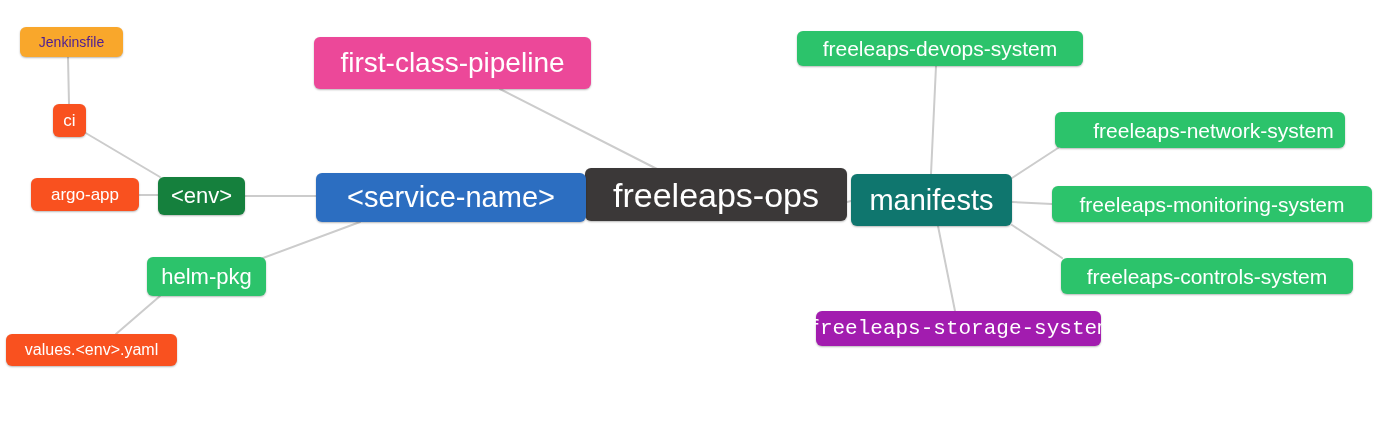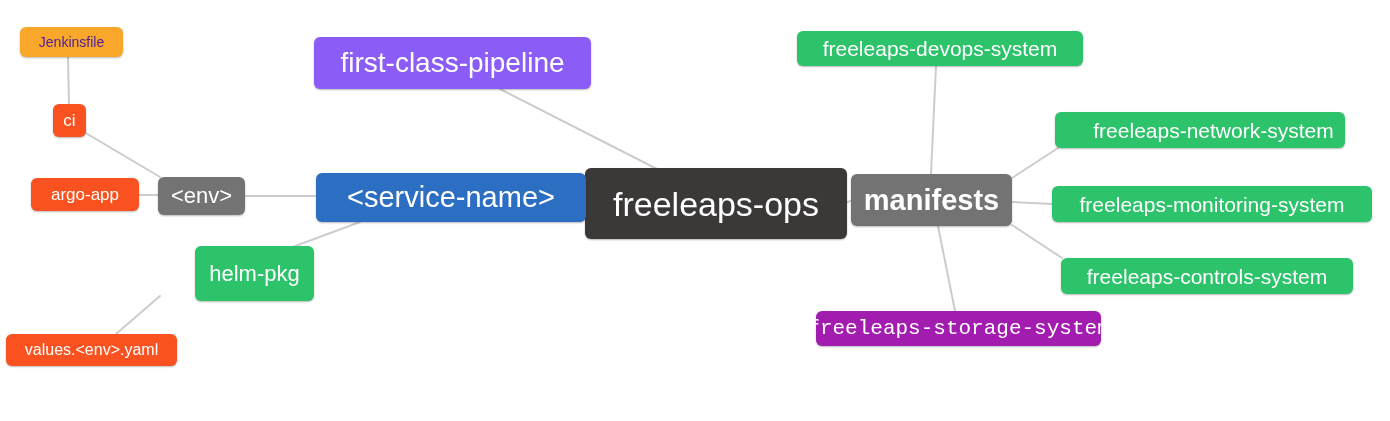--- a/index.html
+++ b/index.html
@@ -59,26 +59,26 @@
       <line x1="500" y1="89" x2="657" y2="169" stroke="#cccccc" stroke-width="2" stroke-linecap="round"></line>
       <line x1="566" y1="198" x2="585" y2="201" stroke="#cccccc" stroke-width="2" stroke-linecap="round"></line>
       <line x1="847" y1="202" x2="851" y2="201" stroke="#cccccc" stroke-width="2" stroke-linecap="round"></line>
       <line x1="936" y1="66" x2="931" y2="174" stroke="#cccccc" stroke-width="2" stroke-linecap="round"></line>
       <line x1="1012" y1="178" x2="1058" y2="148" stroke="#cccccc" stroke-width="2" stroke-linecap="round"></line>
       <line x1="1012" y1="202" x2="1052" y2="204" stroke="#cccccc" stroke-width="2" stroke-linecap="round"></line>
       <line x1="1012" y1="225" x2="1062" y2="258" stroke="#cccccc" stroke-width="2" stroke-linecap="round"></line>
       <line x1="938" y1="226" x2="955" y2="311" stroke="#cccccc" stroke-width="2" stroke-linecap="round"></line>
     </svg>
   <div class="node-layer" id="node-layer">
-      <div class="node" style="left: 585px; top: 168px; width: 262px; height: 71px; font-size: 34px; background: rgb(59, 56, 56); color: rgb(255, 255, 255);">freeleaps-ops</div>
-      <div class="node" style="left: 314px; top: 37px; width: 277px; height: 52px; font-size: 28px; background: #8b5cf6; color: rgb(255, 255, 255);">first-class-pipeline</div>
+      <div class="node" style="left: 585px; top: 168px; width: 262px; height: 53px; font-size: 34px; background: rgb(59, 56, 56); color: rgb(255, 255, 255);">freeleaps-ops</div>
+      <div class="node" style="left: 314px; top: 37px; width: 277px; height: 52px; font-size: 28px; background: #ec4899; color: rgb(255, 255, 255);">first-class-pipeline</div>
       <div class="node" style="left: 316px; top: 173px; width: 270px; height: 49px; font-size: 29px; background: rgb(44, 110, 193); color: rgb(255, 255, 255);">&lt;service-name&gt;</div>
-      <div class="node" style="left: 851px; top: 174px; width: 161px; height: 52px; font-size: 29px; background: #737373; color: rgb(255, 255, 255); font-weight: bold;">manifests</div>
-      <div class="node" style="left: 158px; top: 177px; width: 87px; height: 38px; font-size: 22px; background: #737373; color: rgb(255, 255, 255);">&lt;env&gt;</div>
-      <div class="node" style="left: 147px; top: 246px; width: 119px; height: 55px; font-size: 22px; background: rgb(44, 195, 107); color: rgb(255, 255, 255); margin-left: 48px;">helm-pkg</div>
+      <div class="node" style="left: 851px; top: 174px; width: 161px; height: 52px; font-size: 29px; background: #0f766e; color: rgb(255, 255, 255);">manifests</div>
+      <div class="node" style="left: 158px; top: 177px; width: 87px; height: 38px; font-size: 22px; background: #15803d; color: rgb(255, 255, 255);">&lt;env&gt;</div>
+      <div class="node" style="left: 147px; top: 257px; width: 119px; height: 39px; font-size: 22px; background: rgb(44, 195, 107); color: rgb(255, 255, 255);">helm-pkg</div>
       <div class="node" style="left: 20px; top: 27px; width: 103px; height: 30px; font-size: 14px; background: rgb(249, 167, 43); color: #4c1d95;">Jenkinsfile</div>
       <div class="node" style="left: 53px; top: 104px; width: 33px; height: 33px; font-size: 17px; background: rgb(249, 81, 31); color: rgb(255, 255, 255);">ci</div>
       <div class="node" style="left: 31px; top: 178px; width: 108px; height: 33px; font-size: 17px; background: rgb(249, 81, 31); color: rgb(255, 255, 255);">argo-app</div>
       <div class="node" style="left: 6px; top: 334px; width: 171px; height: 32px; font-size: 16px; background: rgb(249, 81, 31); color: rgb(255, 255, 255);">values.&lt;env&gt;.yaml</div>
       <div class="node" style="left: 797px; top: 31px; width: 286px; height: 35px; font-size: 21px; background: rgb(44, 195, 107); color: rgb(255, 255, 255);">freeleaps-devops-system</div>
       <div class="node" style="left: 1055px; top: 112px; width: 290px; height: 36px; font-size: 21px; background: rgb(44, 195, 107); color: rgb(255, 255, 255); padding-left: 27px;">freeleaps-network-system</div>
       <div class="node" style="left: 1052px; top: 186px; width: 320px; height: 36px; font-size: 21px; background: rgb(44, 195, 107); color: rgb(255, 255, 255);">freeleaps-monitoring-system</div>
       <div class="node" style="left: 1061px; top: 258px; width: 292px; height: 36px; font-size: 21px; background: rgb(44, 195, 107); color: rgb(255, 255, 255);">freeleaps-controls-system</div>
       <div class="node" style="left: 816px; top: 311px; width: 285px; height: 35px; font-size: 21px; background: #a21caf; color: rgb(255, 255, 255); font-family: Liberation Mono, monospace;">freeleaps-storage-system</div>
     </div>

